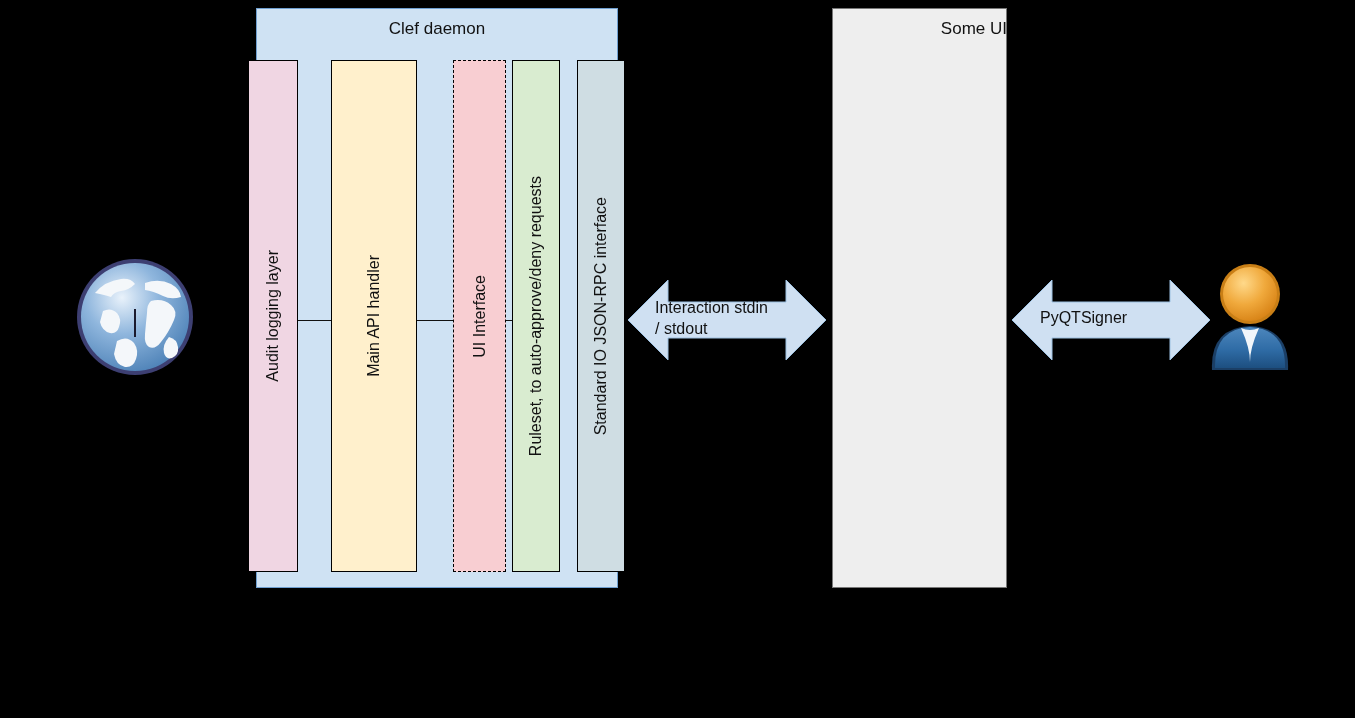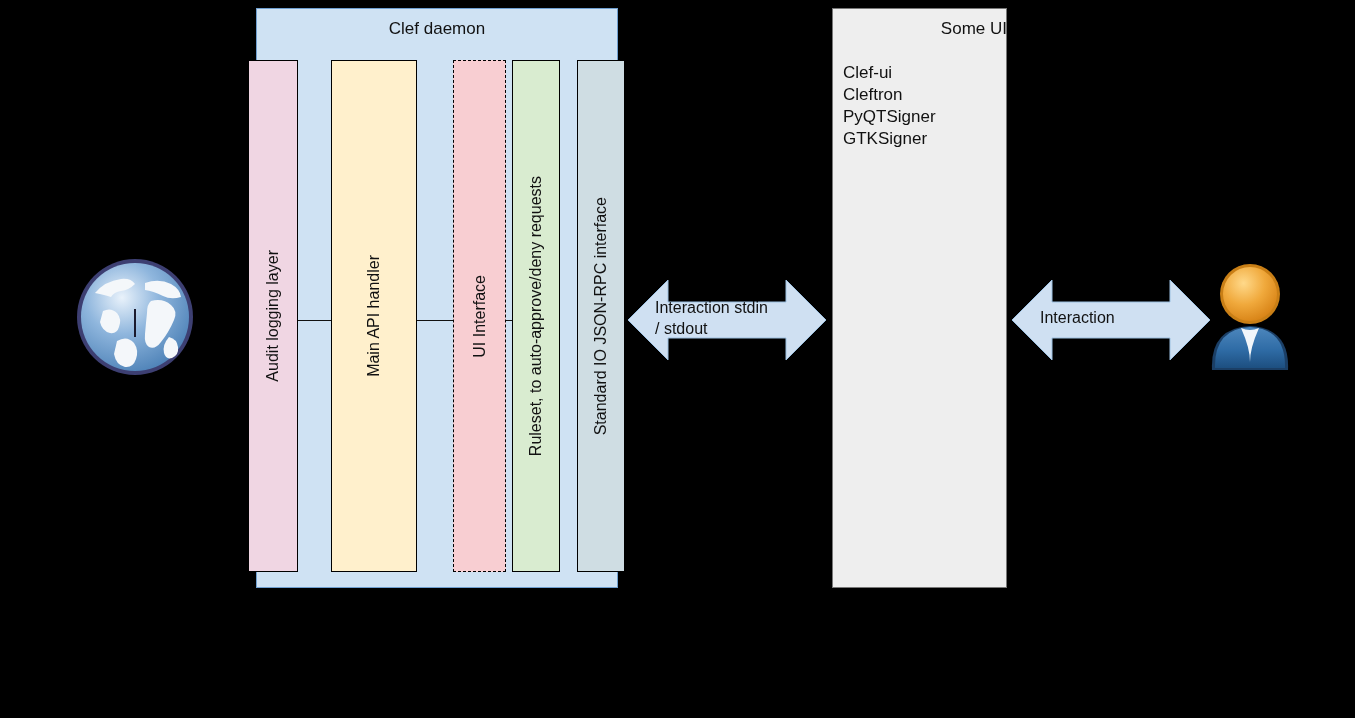--- a/index.html
+++ b/index.html
@@ -115,34 +115,28 @@
       <polygon points="0,48 40,8 40,30 158,30 158,8 198,48 158,88 158,66 40,66 40,88" fill="#cfe0f2" stroke="#9bbfe0" stroke-width="1"></polygon>
     </svg>
   </div>
   <div class="arrow-label arr1-label">
     <div>Interaction stdin</div>
     <div>/ stdout</div>
   </div>
 
   <div class="someui"></div>
   <div class="someui-title">Some UI</div>
-  <div class="someui-list">
-    <div>Clef-ui</div>
-    <div>Cleftron</div>
-    <div>PyQTSigner</div>
-    <div>GTKSigner</div>
-  </div>
 
   <div class="arrow arr2">
     <svg width="198" height="96" viewBox="0 0 198 96">
       <polygon points="0,48 40,8 40,30 158,30 158,8 198,48 158,88 158,66 40,66 40,88" fill="#cfe0f2" stroke="#9bbfe0" stroke-width="1"></polygon>
     </svg>
   </div>
   <div class="arrow-label arr2-label">
-    <div>Interaction</div>
+    <div>PyQTSigner</div>
   </div>
 
   <div class="user">
     <svg width="92" height="120" viewBox="0 0 92 120">
       <defs>
         <radialGradient id="ghead" cx="38%" cy="30%" r="72%">
           <stop offset="0%" stop-color="#ffd98a"></stop>
           <stop offset="55%" stop-color="#f0a93c"></stop>
           <stop offset="100%" stop-color="#d98518"></stop>
         </radialGradient>

